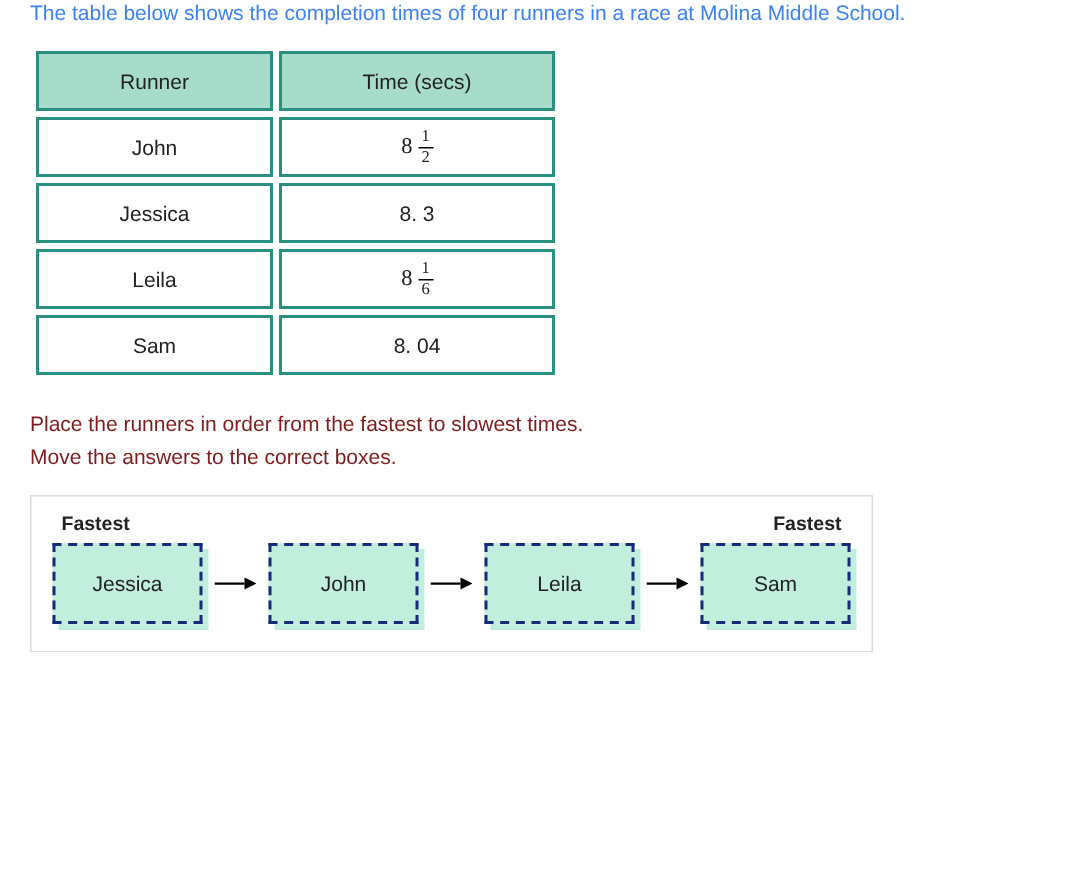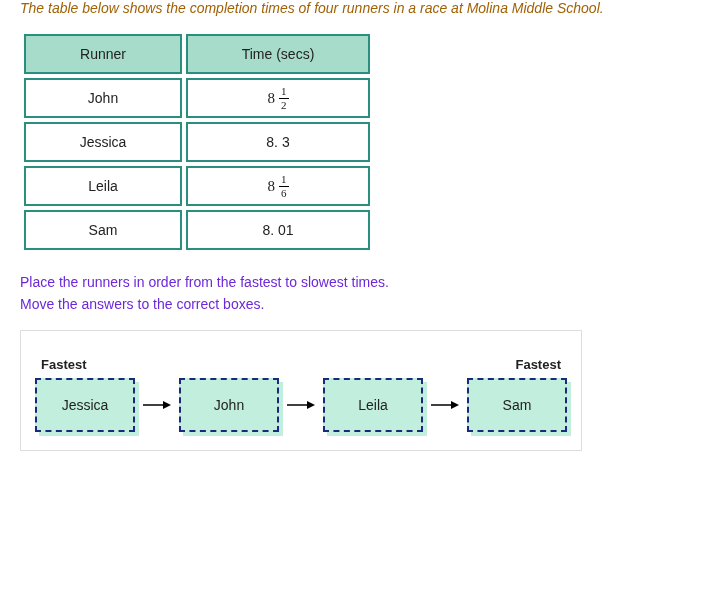--- a/index.html
+++ b/index.html
@@ -5,22 +5,21 @@
   body {
     font-family: -apple-system, BlinkMacSystemFont, "Segoe UI", Arial, sans-serif;
     margin: 0;
     padding: 0 20px;
     background: #fff;
     color: #222;
     font-size: 14px;
   }
   .intro {
     margin: 0 0 14px 0;
-    color: #a16207;
-    font-style: italic;
+    color: #3b82f6;
   }
   
   .tbl {
     display: table;
     border-collapse: separate;
     border-spacing: 4px;
     margin: 10px 0 20px 0;
   }
   .row { display: table-row; }
   .cell {
@@ -52,26 +51,26 @@
   .frac {
     display: inline-flex;
     flex-direction: column;
     align-items: center;
     font-size: 11px;
     line-height: 1;
   }
   .frac .num { padding: 0 2px 1px; }
   .frac .den { border-top: 1px solid #000; padding: 1px 2px 0; }
 
-  .prompt { margin: 6px 0; color: #6d28d9; }
+  .prompt { margin: 6px 0; color: #7f1d1d; }
 
   
   .answer-wrap {
     border: 1px solid #ddd;
-    padding: 26px 14px 18px;
+    padding: 10px 14px 18px;
     display: inline-block;
     margin-top: 12px;
     min-width: 480px;
   }
   .labels {
     display: flex;
     justify-content: space-between;
     font-weight: 700;
     font-size: 13px;
     margin-bottom: 6px;
@@ -149,21 +148,21 @@
         <span class="whole">8</span>
         <span class="frac">
           <span class="num">1</span>
           <span class="den">6</span>
         </span>
       </span>
     </div>
   </div>
   <div class="row">
     <div class="cell">Sam</div>
-    <div class="cell time">8. 01</div>
+    <div class="cell time">8. 04</div>
   </div>
 </div>
 
 <p class="prompt">Place the runners in order from the fastest to slowest times.</p>
 <p class="prompt">Move the answers to the correct boxes.</p>
 
 <div class="answer-wrap">
   <div class="labels">
     <span>Fastest</span>
     <span>Fastest</span>

